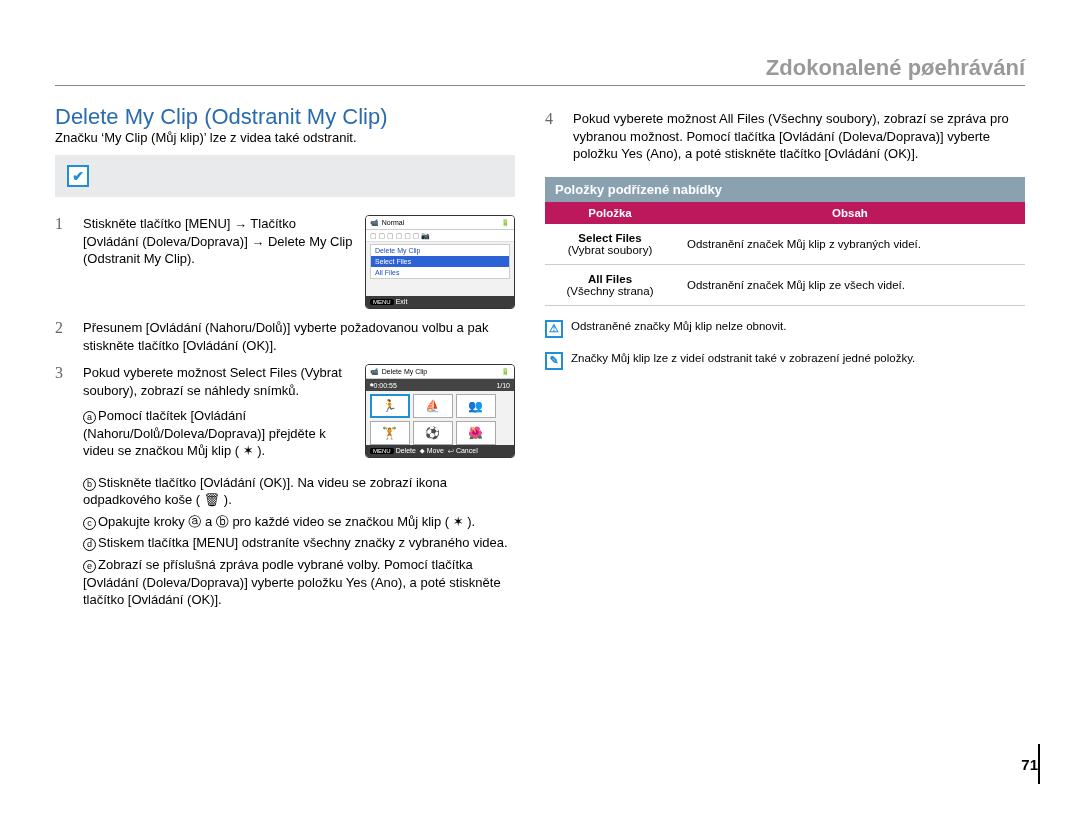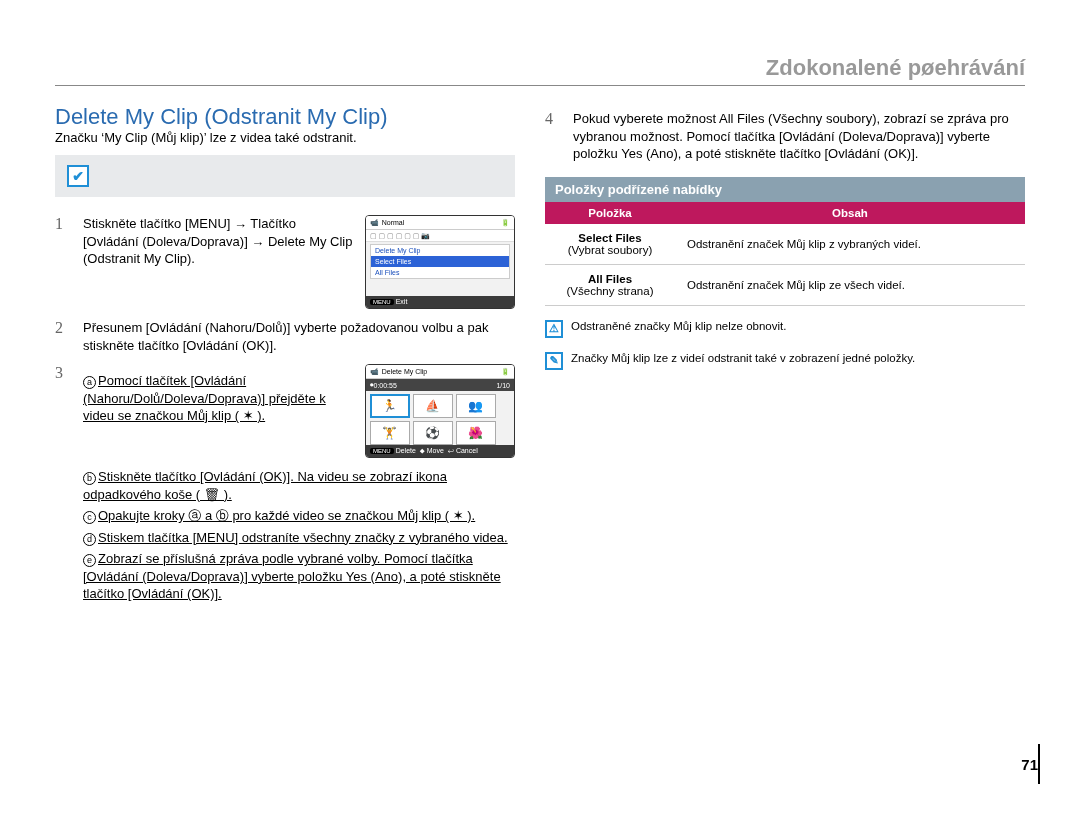--- a/index.html
+++ b/index.html
@@ -42,21 +42,21 @@
     color:#1f8fd6;font-size:14px;font-weight:bold;
     flex-shrink:0;
     background:#fff;
   }
   .gray-box ul { font-size: 11px; list-style: disc; padding-left: 16px; line-height: 1.45; }
   .step-row { display:flex; gap:10px; margin-bottom:10px; }
   .step-num { width:18px; font-size:16px; color:#666; font-family: Georgia, serif; flex-shrink:0; }
   .step-body { font-size:13px; flex:1; line-height:1.35; }
   .step-body p { margin-bottom:4px; }
   .right-img { width:150px; flex-shrink:0; }
-  .sub-list { font-size:13px; line-height:1.35; margin-top:8px;text-decoration:underline; }
+  .sub-list { font-size:13px; line-height:1.35; margin-top:8px; }
   .sub-list p { margin-bottom:4px; }
   .circ { display:inline-block; width:13px; height:13px; border:1px solid #000; border-radius:50%; font-size:9px; text-align:center; line-height:11px; margin-right:2px; }
   .screenshot1, .screenshot2 {
     border:1px solid #333;
     background:#f2f2f2;
     height:94px;
     border-radius:4px;
     position:relative;
     overflow:hidden;
     font-size:7px;
@@ -130,20 +130,21 @@
     </div>
 
     <div class="step-row">
       <div class="step-num">2</div>
       <div class="step-body">Přesunem [Ovládání (Nahoru/Dolů)] vyberte požadovanou volbu a pak stiskněte tlačítko [Ovládání (OK)].</div>
     </div>
 
     <div class="step-row">
       <div class="step-num">3</div>
       <div class="step-body">
+        <p>Pokud vyberete možnost Select Files (Vybrat soubory), zobrazí se náhledy snímků.</p>
         <div class="sub-list">
           <p><span class="circ">a</span><span>Pomocí tlačítek [Ovládání (Nahoru/Dolů/Doleva/Doprava)] přejděte k videu se značkou Můj klip ( ✶ ).</span></p>
         </div>
       </div>
       <div class="right-img">
         <div class="screenshot2">
           <div class="ss-top">
               <span>📹</span>
               <span>Delete My Clip</span>
               <span style="margin-left:auto">🔋</span>

